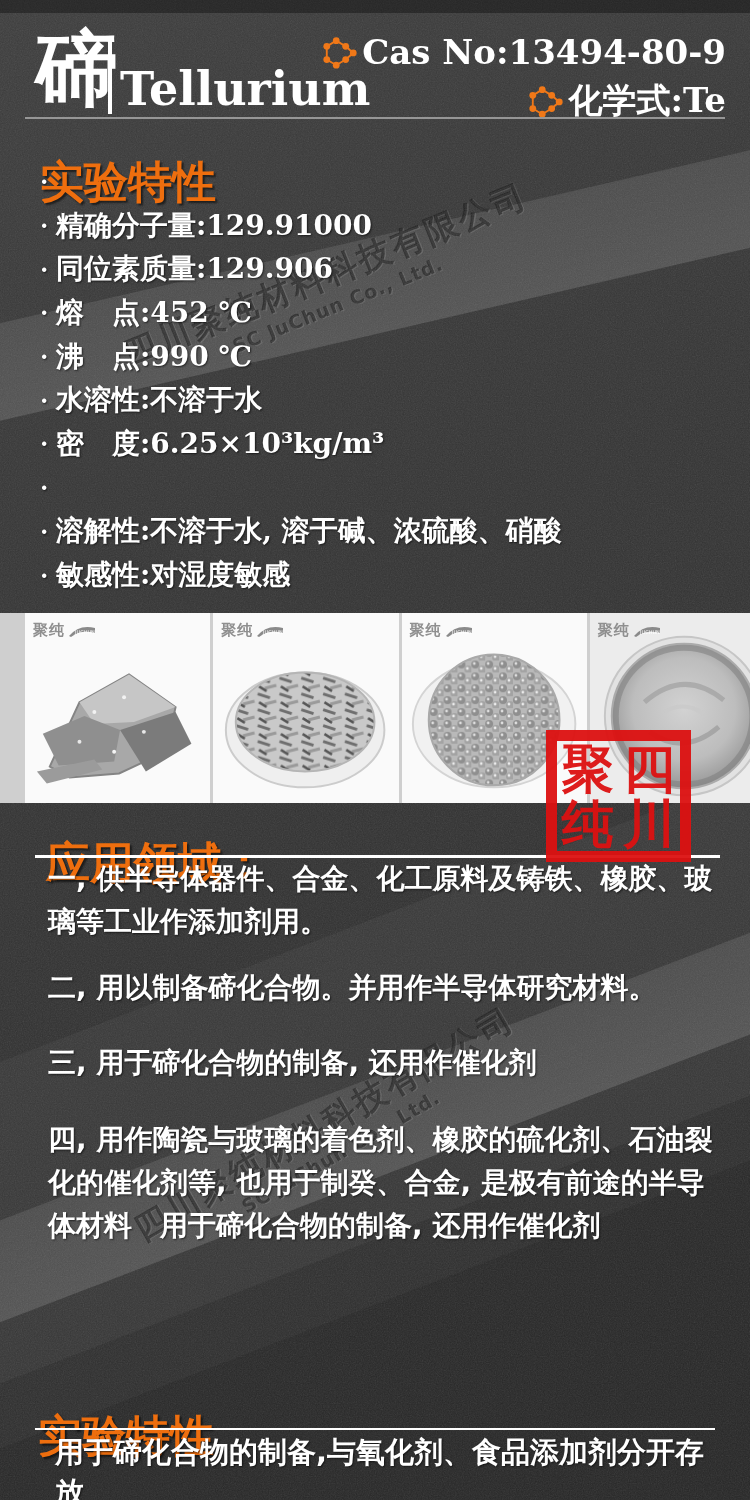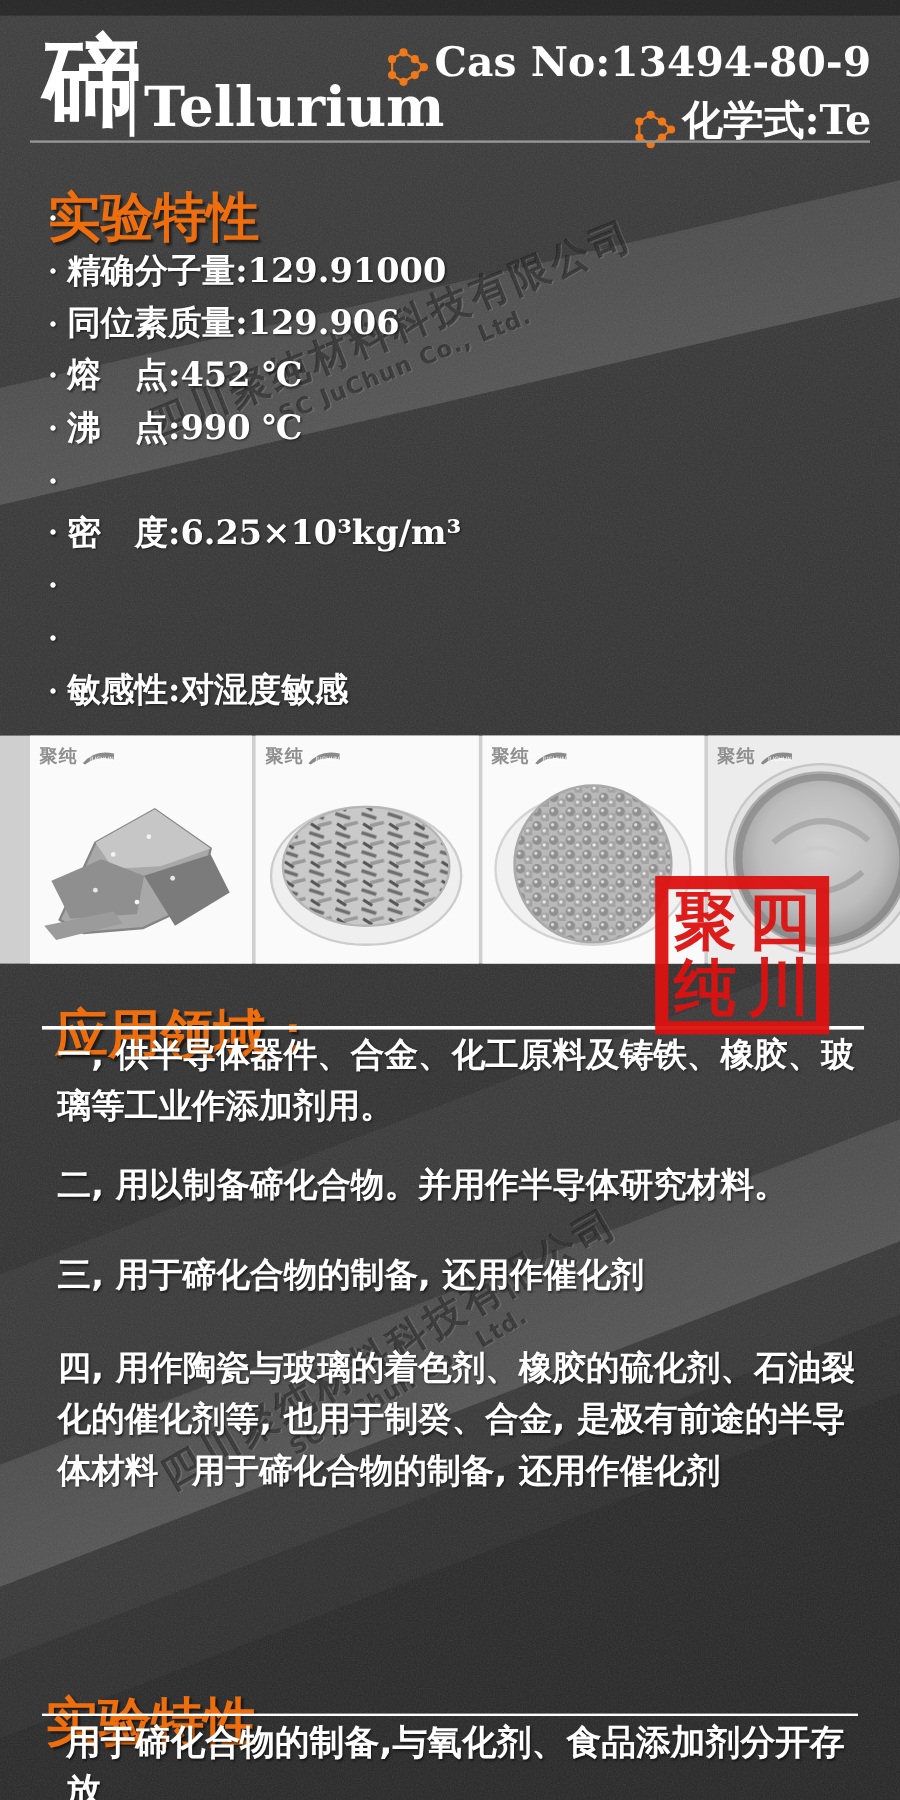--- a/index.html
+++ b/index.html
@@ -28,21 +28,21 @@
   .top-shade{position:absolute;top:0;left:0;right:0;height:13px;background:rgba(0,0,0,.35);z-index:3;}
 
   
   .serif{font-family:"DejaVu Serif","Liberation Serif",serif;}
   .el-cn{position:absolute;left:36px;top:22px;font-size:82px;line-height:92px;font-weight:bold;
          color:#fff;z-index:4;}
   .vbar{position:absolute;left:108px;top:40px;width:4px;height:74px;background:#fff;z-index:4;}
   .el-en{position:absolute;left:120px;top:62px;font-size:46px;font-weight:bold;color:#fff;z-index:4;}
   .hdr-right{position:absolute;right:24px;top:32px;z-index:4;display:flex;flex-direction:column;
              align-items:flex-end;gap:6px;}
-  .hdr-row{display:flex;align-items:flex-end;gap:4px;color:#fff;font-size:34px;font-weight:bold;}
+  .hdr-row{display:flex;align-items:center;gap:4px;color:#fff;font-size:34px;font-weight:bold;}
   .hdr-rule{position:absolute;left:25px;top:117px;width:700px;height:2px;background:#969696;z-index:4;}
 
   
   .sec-title{position:absolute;z-index:4;color:#ee6e0e;font-weight:bold;font-size:44px;line-height:46px;
              text-shadow:2px 2px 2px rgba(0,0,0,.55);}
   .t-props{left:40px;top:122px;}
   .t-apps{left:46px;top:803px;}
   .t-store{left:38px;top:1376px;}
   .rule{position:absolute;height:3px;background:#fff;z-index:4;}
   .rule-apps{left:35px;top:855px;width:685px;}
@@ -153,24 +153,24 @@
   </div>
   <div class="hdr-rule"></div>
 
   <h2 class="sec-title serif t-props">实验特性</h2>
   <ul class="props">
     <li><span class="blt">·</span></li>
     <li><span class="blt">·</span><span>精确分子量:129.91000</span></li>
     <li><span class="blt">·</span><span>同位素质量:129.906</span></li>
     <li><span class="blt">·</span><span>熔　点:452 ℃</span></li>
     <li><span class="blt">·</span><span>沸　点:990 ℃</span></li>
-    <li><span class="blt">·</span></li>
+    <li><span class="blt">·</span><span>水溶性:不溶于水</span></li>
     <li><span class="blt">·</span><span>密　度:6.25×10³kg/m³</span></li>
     <li><span class="blt">·</span></li>
-    <li><span class="blt">·</span></li>
+    <li><span class="blt">·</span><span>溶解性:不溶于水, 溶于碱、浓硫酸、硝酸</span></li>
     <li><span class="blt">·</span><span>敏感性:对湿度敏感</span></li>
   </ul>
 
   <div class="photo-strip">
     <div class="tile">
       <svg class="photo" viewBox="0 0 187 190">
         <polygon points="25,155 55,90 105,62 152,95 142,140 95,162 45,166" fill="#a8a8a8" stroke="#848484" stroke-width="2"></polygon>
         <polygon points="55,90 105,62 152,95 110,110 70,112" fill="#c6c6c6"></polygon>
         <polygon points="18,122 60,104 96,118 90,150 34,154" fill="#8f8f8f"></polygon>
         <polygon points="96,118 152,100 168,132 122,160" fill="#7b7b7b"></polygon>

